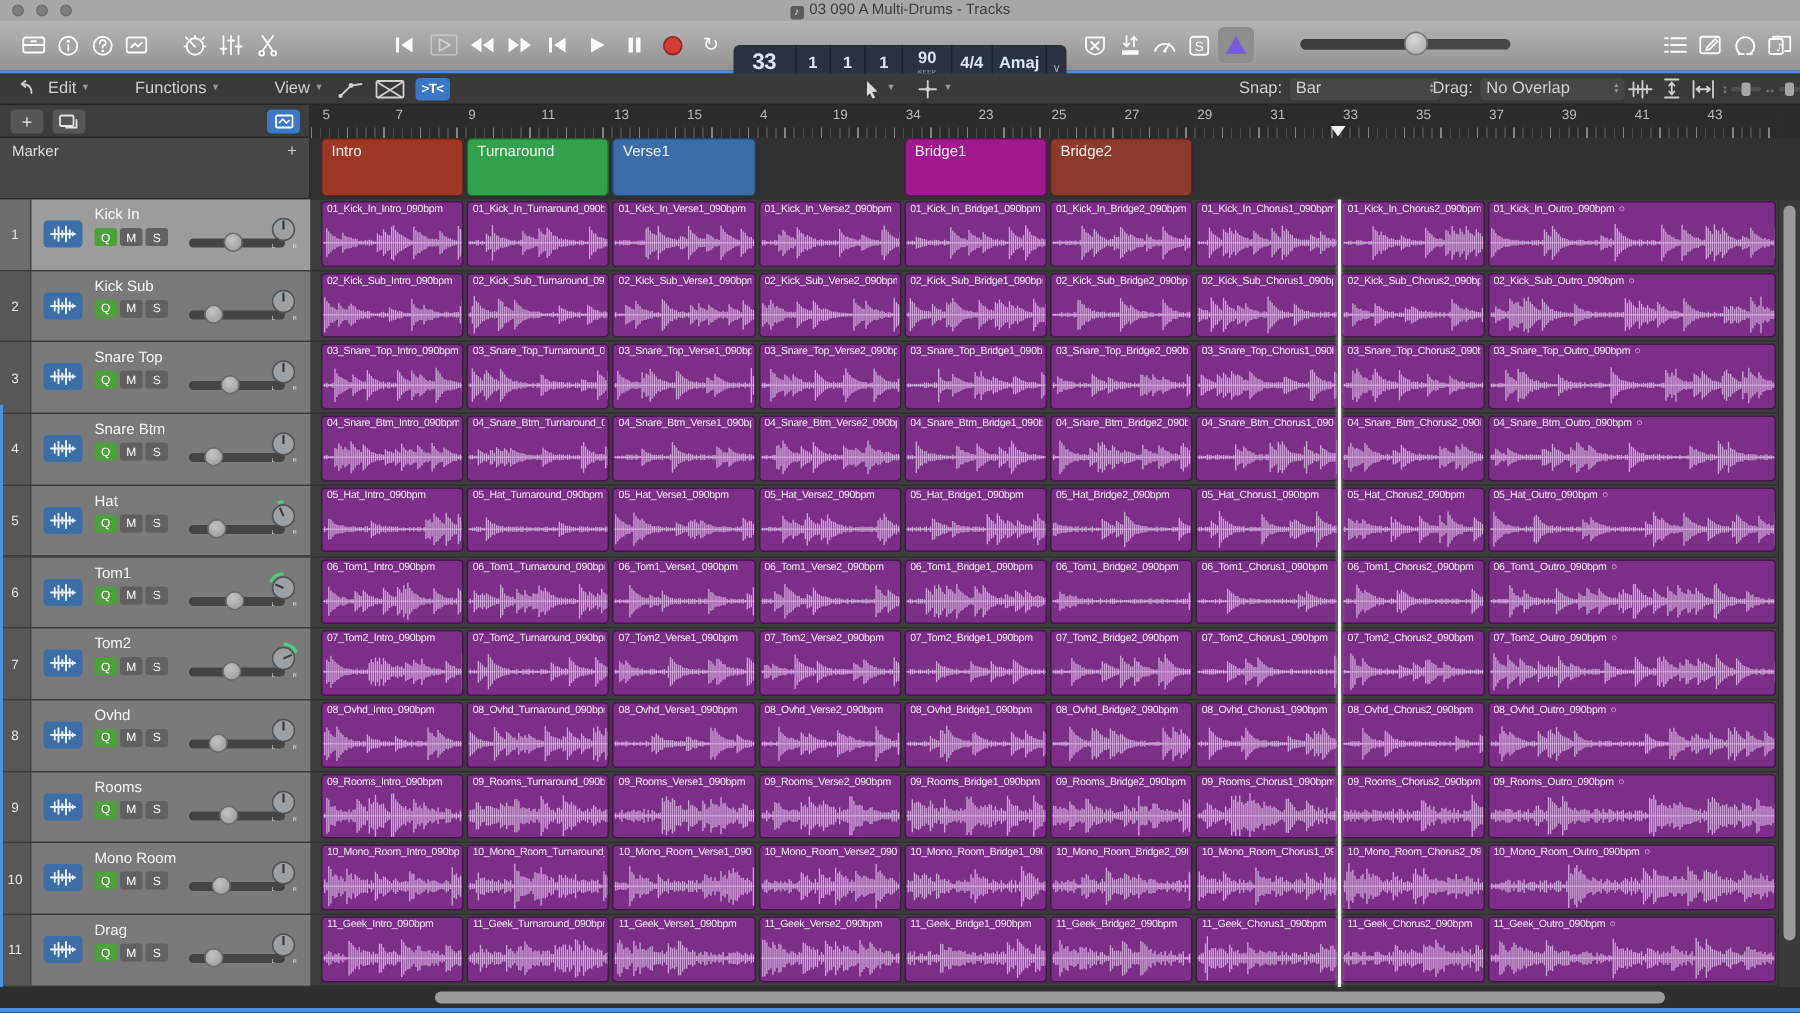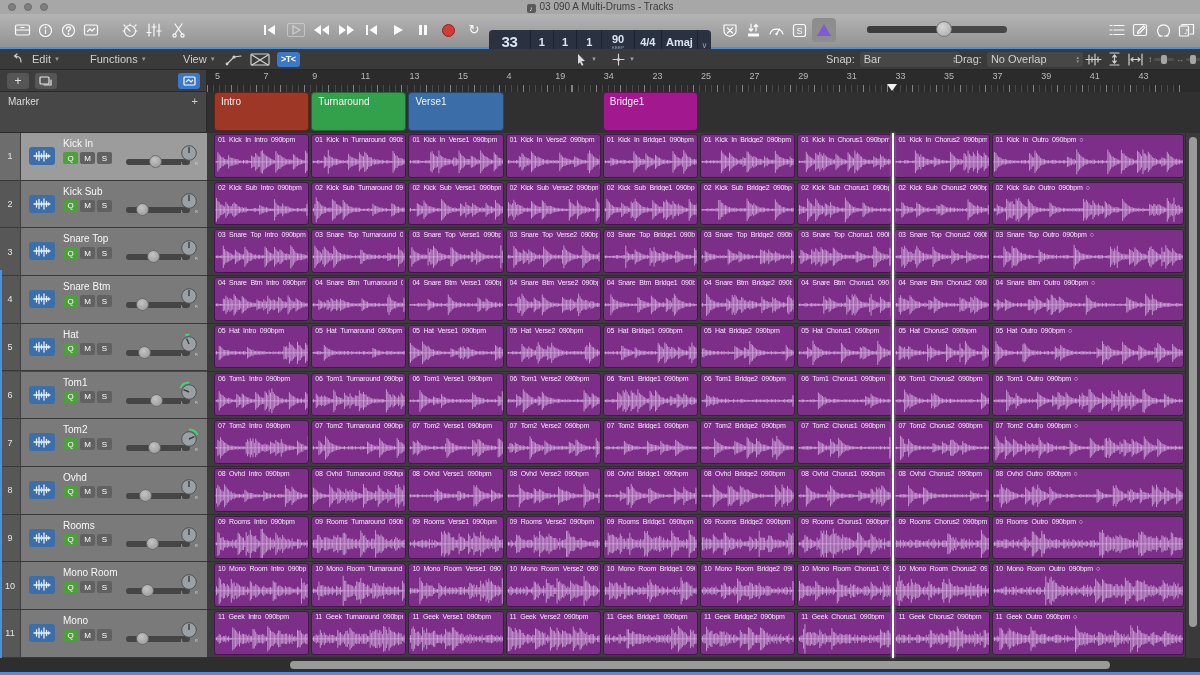--- a/index.html
+++ b/index.html
@@ -451,20 +451,23 @@
       </div>
       <div class="marker" style="left: 104.2px; width: 95.2px; background: rgb(51, 160, 75);">
         <span>Turnaround</span>
       </div>
       <div class="marker" style="left: 201.4px; width: 95.2px; background: rgb(59, 109, 168);">
         <span>Verse1</span>
       </div>
       <div class="marker" style="left: 395.8px; width: 95.2px; background: rgb(162, 24, 142);">
         <span>Bridge1</span>
       </div>
+      <div class="marker" style="left: 493px; width: 95.2px; background: rgb(140, 58, 46);">
+        <span>Bridge2</span>
+      </div>
     </div>
 
   <div id="track-headers">
       <div class="trow sel" style="top: 0px; height: 47.7px;">
         <div class="tnum">1</div>
         <div class="tbody">
           <div class="twicon">
             <svg width="18" height="12" viewBox="0 0 18 12">
               <path d="M1 6 H17 M3.5 3 V9 M6 1.5 V10.5 M8.5 4 V8 M11 1 V11 M13.5 3.5 V8.5 M15.5 5 V7" stroke="#e8f1fa" stroke-width="1.3" fill="none" stroke-linecap="round"></path>
             </svg>
@@ -715,21 +718,21 @@
         </div>
       </div>
       <div class="trow" style="top: 477px; height: 47.7px;">
         <div class="tnum">11</div>
         <div class="tbody">
           <div class="twicon">
             <svg width="18" height="12" viewBox="0 0 18 12">
               <path d="M1 6 H17 M3.5 3 V9 M6 1.5 V10.5 M8.5 4 V8 M11 1 V11 M13.5 3.5 V8.5 M15.5 5 V7" stroke="#e8f1fa" stroke-width="1.3" fill="none" stroke-linecap="round"></path>
             </svg>
           </div>
-          <div class="tname">Mono</div>
+          <div class="tname">Drag</div>
           <div class="qms">
             <div class="b q">Q</div>
             <div class="b">M</div>
             <div class="b">S</div>
           </div>
           <div class="tslider">
             <div class="th" style="left: 10px;"></div>
           </div>
           <div class="tknob"><svg width="23" height="24" viewBox="0 0 23 24">
     <circle cx="11" cy="11" r="7.3" fill="#9aa0a3" stroke="#515151"></circle>

